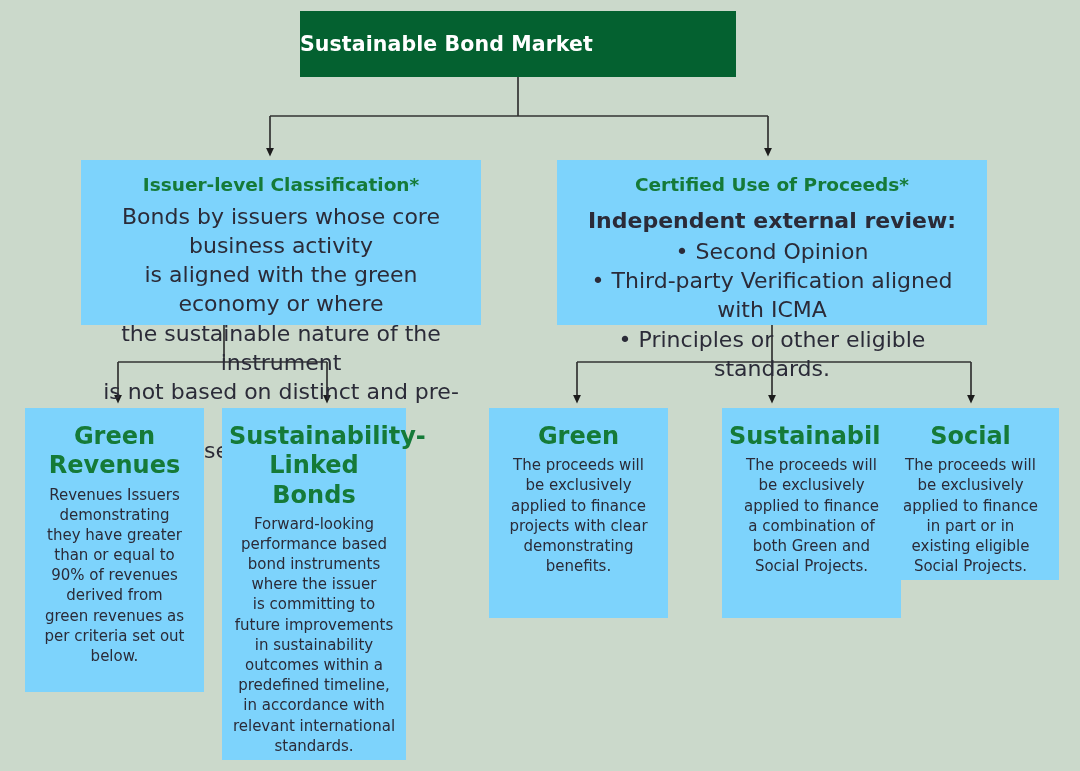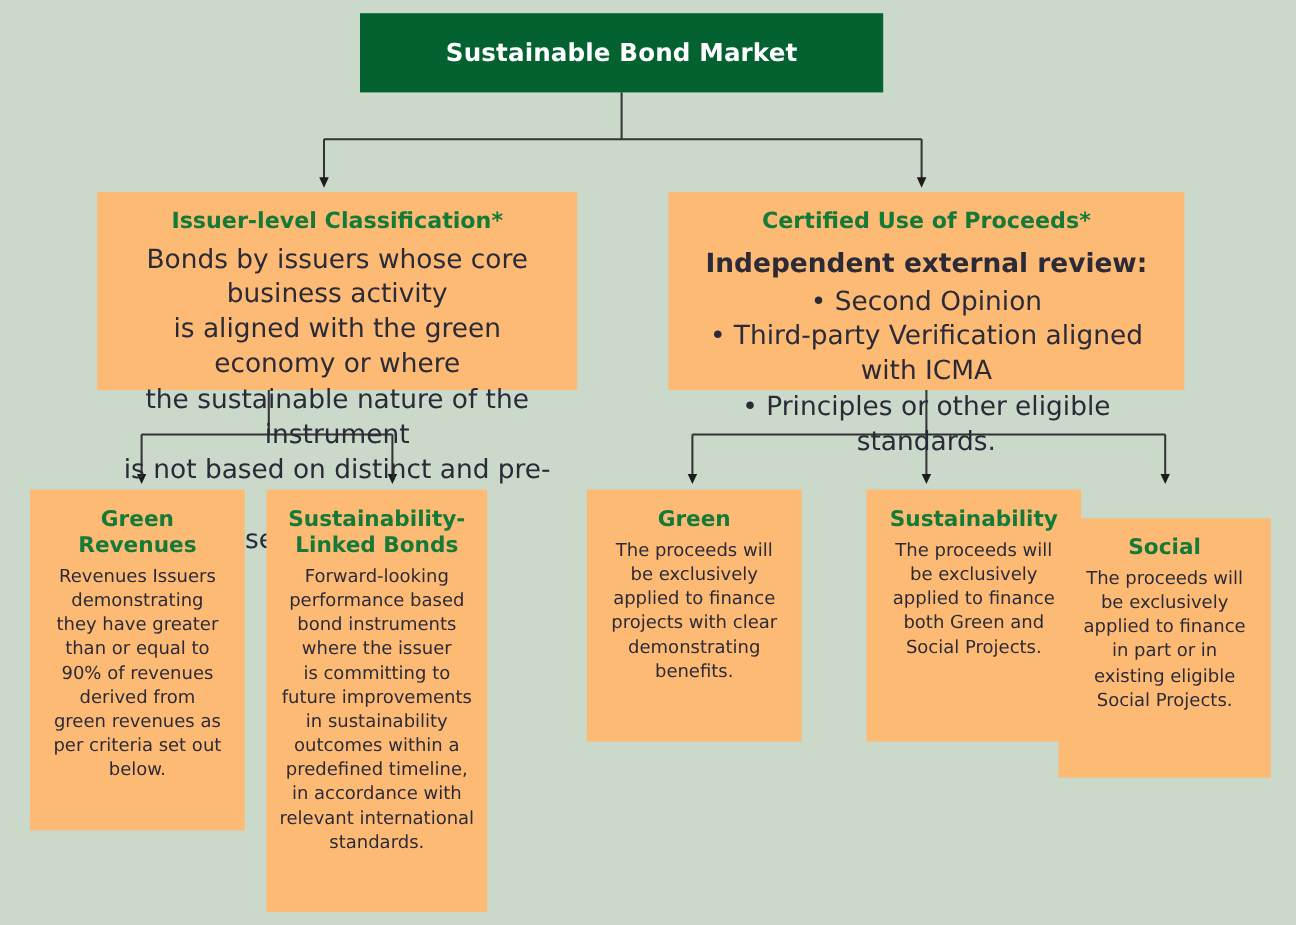--- a/index.html
+++ b/index.html
@@ -23,31 +23,31 @@
     left: 0;
     top: 0;
     width: 1080px;
     height: 771px;
     pointer-events: none;
   }
 
   .node {
     position: absolute;
     box-sizing: border-box;
-    background: #fdba74;
+    background: #7dd3fc;
     text-align: center;
   }
 
   
   .node.root {
     background: #046130;
     color: #ffffff;
     display: flex;
     align-items: center;
-    justify-content: center;
+    justify-content: flex-start;
   }
   .root-title {
     font-size: 20.5px;
     font-weight: bold;
     letter-spacing: .1px;
     color: #ffffff;
   }
 
   
   .node.level2 {
@@ -73,21 +73,21 @@
   .node.level2 .node-body .b-line {
     display: block;
   }
 
   
   .node.level3 {
     padding: 14px 7px 10px 7px;
   }
   .node.level3 .node-title {
     color: #157a38;
-    font-size: 18px;
+    font-size: 24px;
     font-weight: bold;
     line-height: 1.22;
     margin-bottom: 4px;
   }
   .node.level3 .node-body {
     color: #2b2b38;
     font-size: 15px;
     line-height: 1.345;
   }
   .node.level3 .node-body .l {
@@ -201,26 +201,27 @@
   </div>
 
   <div class="node level3" style="left:722px; top:408px; width:179px; height:210px;">
     <div class="node-title">
       <span class="l">Sustainability</span>
     </div>
     <div class="node-body">
       <span class="l">The proceeds will</span>
       <span class="l">be exclusively</span>
       <span class="l">applied to finance</span>
+      <span class="l">a combination of</span>
       <span class="l">both Green and</span>
       <span class="l">Social Projects.</span>
     </div>
   </div>
 
-  <div class="node level3" style="left:882px; top:432px; width:177px; height:216px;">
+  <div class="node level3" style="left:882px; top:408px; width:177px; height:172px;">
     <div class="node-title">
       <span class="l">Social</span>
     </div>
     <div class="node-body">
       <span class="l">The proceeds will</span>
       <span class="l">be exclusively</span>
       <span class="l">applied to finance</span>
       <span class="l">in part or in</span>
       <span class="l">existing eligible</span>
       <span class="l">Social Projects.</span>

